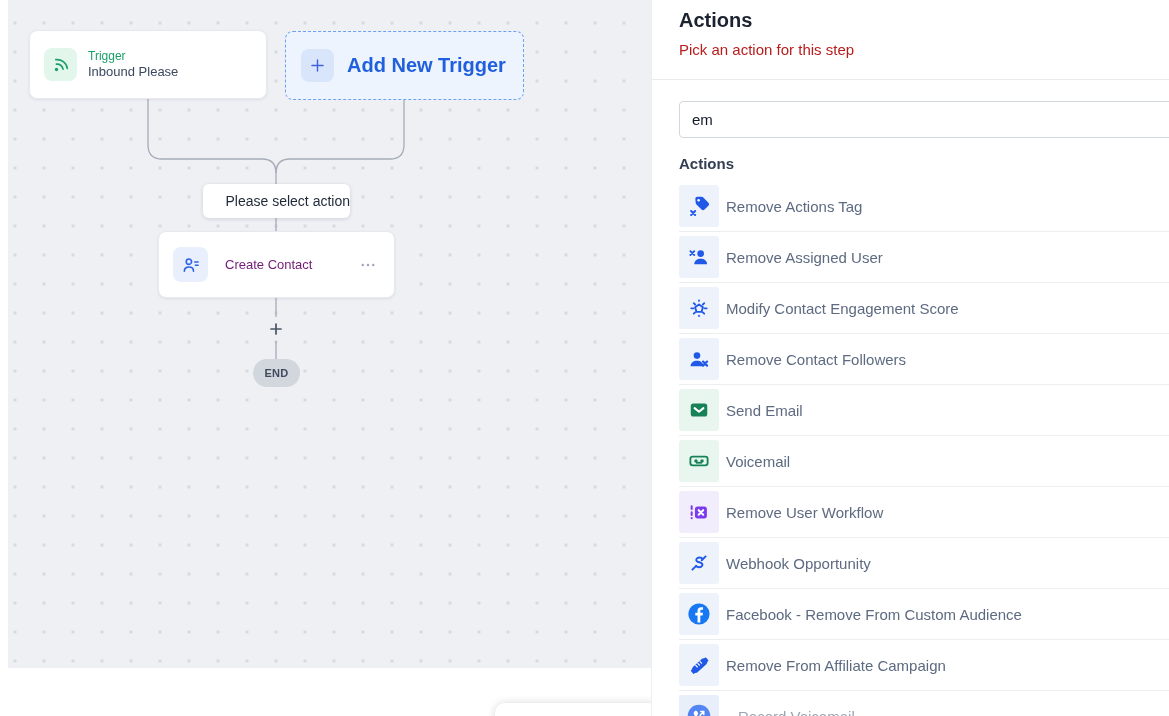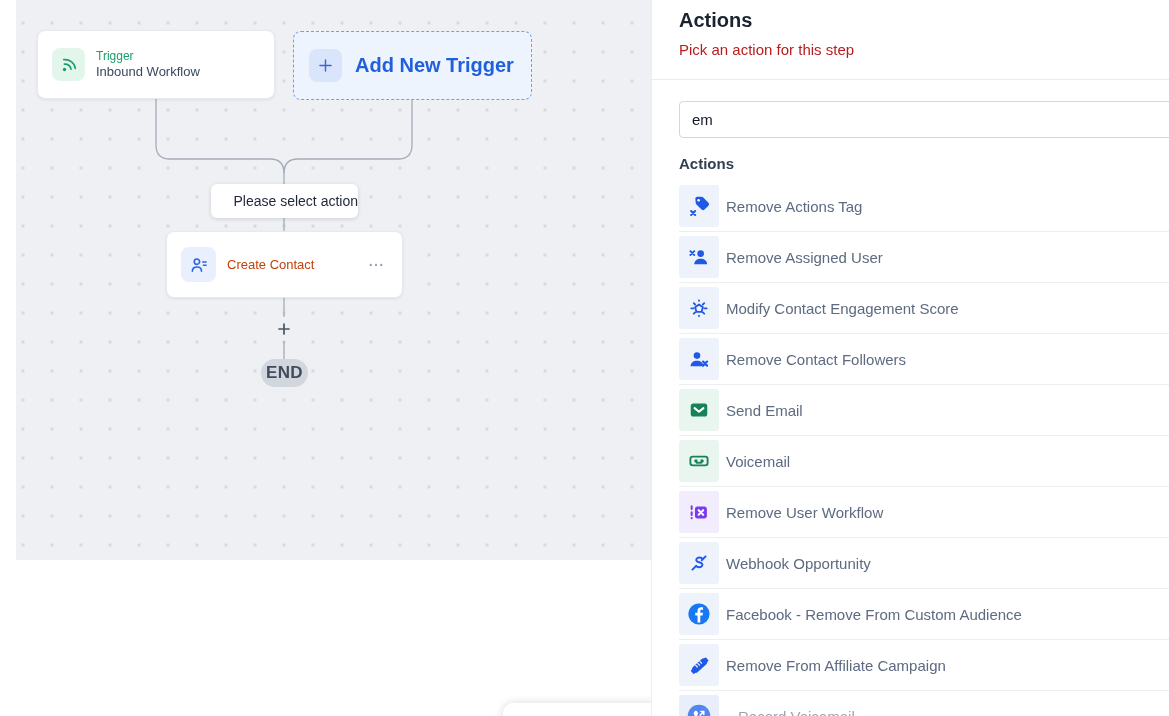--- a/index.html
+++ b/index.html
@@ -1,20 +1,20 @@
 <!DOCTYPE html>
 <html><head>
 <meta charset="utf-8">
 <style>
   html,body{margin:0;padding:0;background:#fff;}
   #app{position:relative;width:1169px;height:716px;overflow:hidden;
        font-family:"Liberation Sans",sans-serif;-webkit-font-smoothing:antialiased;}
 
   
-  .canvas{position:absolute;left:16px;top:0;width:651px;height:560px;
+  .canvas{position:absolute;left:8px;top:0;width:651px;height:668px;
     background-color:#eef0f4;
     background-image:radial-gradient(circle,#d7dae1 1.7px,transparent 1.8px);
     background-size:29px 29px;background-position:-7.5px 8.5px;}
   .connectors{position:absolute;left:0;top:0;pointer-events:none;}
 
   .card{position:absolute;background:#fff;border:1px solid #e7e9ee;border-radius:8px;
         box-shadow:0 1px 3px rgba(16,24,40,.08);display:flex;align-items:center;}
   .trigger-card{left:21px;top:30px;width:238px;height:69px;padding:0 14px;box-sizing:border-box;cursor:pointer;}
   .iconbox-sm{width:33px;height:33px;border-radius:8px;display:flex;align-items:center;justify-content:center;flex:none;}
   .trigger-iconbox{background:#e2f6eb;}
@@ -27,27 +27,27 @@
     padding:0 15px;cursor:pointer;}
   .add-iconbox{background:#d8e5fb;}
   .add-label{margin-left:13px;font-size:20px;font-weight:700;color:#2160dd;}
 
   .select-box{position:absolute;left:195px;top:184px;width:147px;height:34px;background:#fff;
     border-radius:6px;box-shadow:0 1px 4px rgba(16,24,40,.14);display:flex;align-items:center;
     justify-content:flex-end;font-size:14px;color:#1e2836;}
 
   .create-card{left:150px;top:231px;width:237px;height:67px;padding:0 14px;box-sizing:border-box;cursor:pointer;}
   .create-iconbox{width:35px;height:35px;background:#e9effc;}
-  .create-label{margin-left:11px;font-size:13px;color:#c2410c;flex:1;}
+  .create-label{margin-left:17px;font-size:13px;color:#701a75;flex:1;}
   .dots-menu{width:24px;height:18px;display:flex;align-items:center;justify-content:center;cursor:pointer;}
 
   .plus-node{position:absolute;left:260px;top:321px;width:16px;height:16px;cursor:pointer;}
   .end-pill{position:absolute;left:245px;top:359px;width:47px;height:28px;background:#d2d6dd;
     border-radius:14px;display:flex;align-items:center;justify-content:center;
-    font-size:17px;font-weight:600;color:#414b5e;letter-spacing:.3px;}
+    font-size:11px;font-weight:600;color:#414b5e;letter-spacing:.3px;}
   .bottom-toolbar{position:absolute;left:487px;top:703px;width:164px;height:22px;background:#fff;
     border-radius:10px 10px 0 0;box-shadow:0 0 8px rgba(16,24,40,.16);cursor:pointer;}
 
   
   .panel{position:absolute;left:651px;top:0;width:518px;height:716px;background:#fff;
     border-left:1px solid #eceef2;overflow:hidden;}
   .panel-title{position:absolute;left:27px;top:9px;font-size:20px;font-weight:600;color:#1b2330;}
   .panel-sub{position:absolute;left:27px;top:41px;font-size:15px;color:#b91c1c;}
   .panel-divider{position:absolute;left:0;right:-60px;top:79px;height:1px;background:#e9ebef;}
   .search-input{position:absolute;left:27px;top:101px;width:640px;height:37px;box-sizing:border-box;
@@ -85,21 +85,21 @@
         <svg viewBox="0 0 24 24" width="20" height="20">
           <g fill="none" stroke="#1f9d68" stroke-width="2" stroke-linecap="round" transform="rotate(-8 12 14)">
             <path d="M7 10.2a7 7 0 0 1 7 7"></path>
             <path d="M7 4.8a12.4 12.4 0 0 1 12.2 12.2"></path>
           </g>
           <circle cx="6.6" cy="17.4" r="2" fill="#1f9d68"></circle>
         </svg>
       </span>
       <span class="trigger-texts">
         <div class="trigger-title">Trigger</div>
-        <div class="trigger-sub">Inbound Workflow</div>
+        <div class="trigger-sub">Inbound Please</div>
       </span>
     </div>
 
     <div class="add-card">
       <span class="iconbox-sm add-iconbox">
         <svg viewBox="0 0 24 24" width="19" height="19">
           <path d="M12 5v14M5 12h14" stroke="#3e63dd" stroke-width="1.8" stroke-linecap="round" fill="none"></path>
         </svg>
       </span>
       <span class="add-label">Add New Trigger</span>

